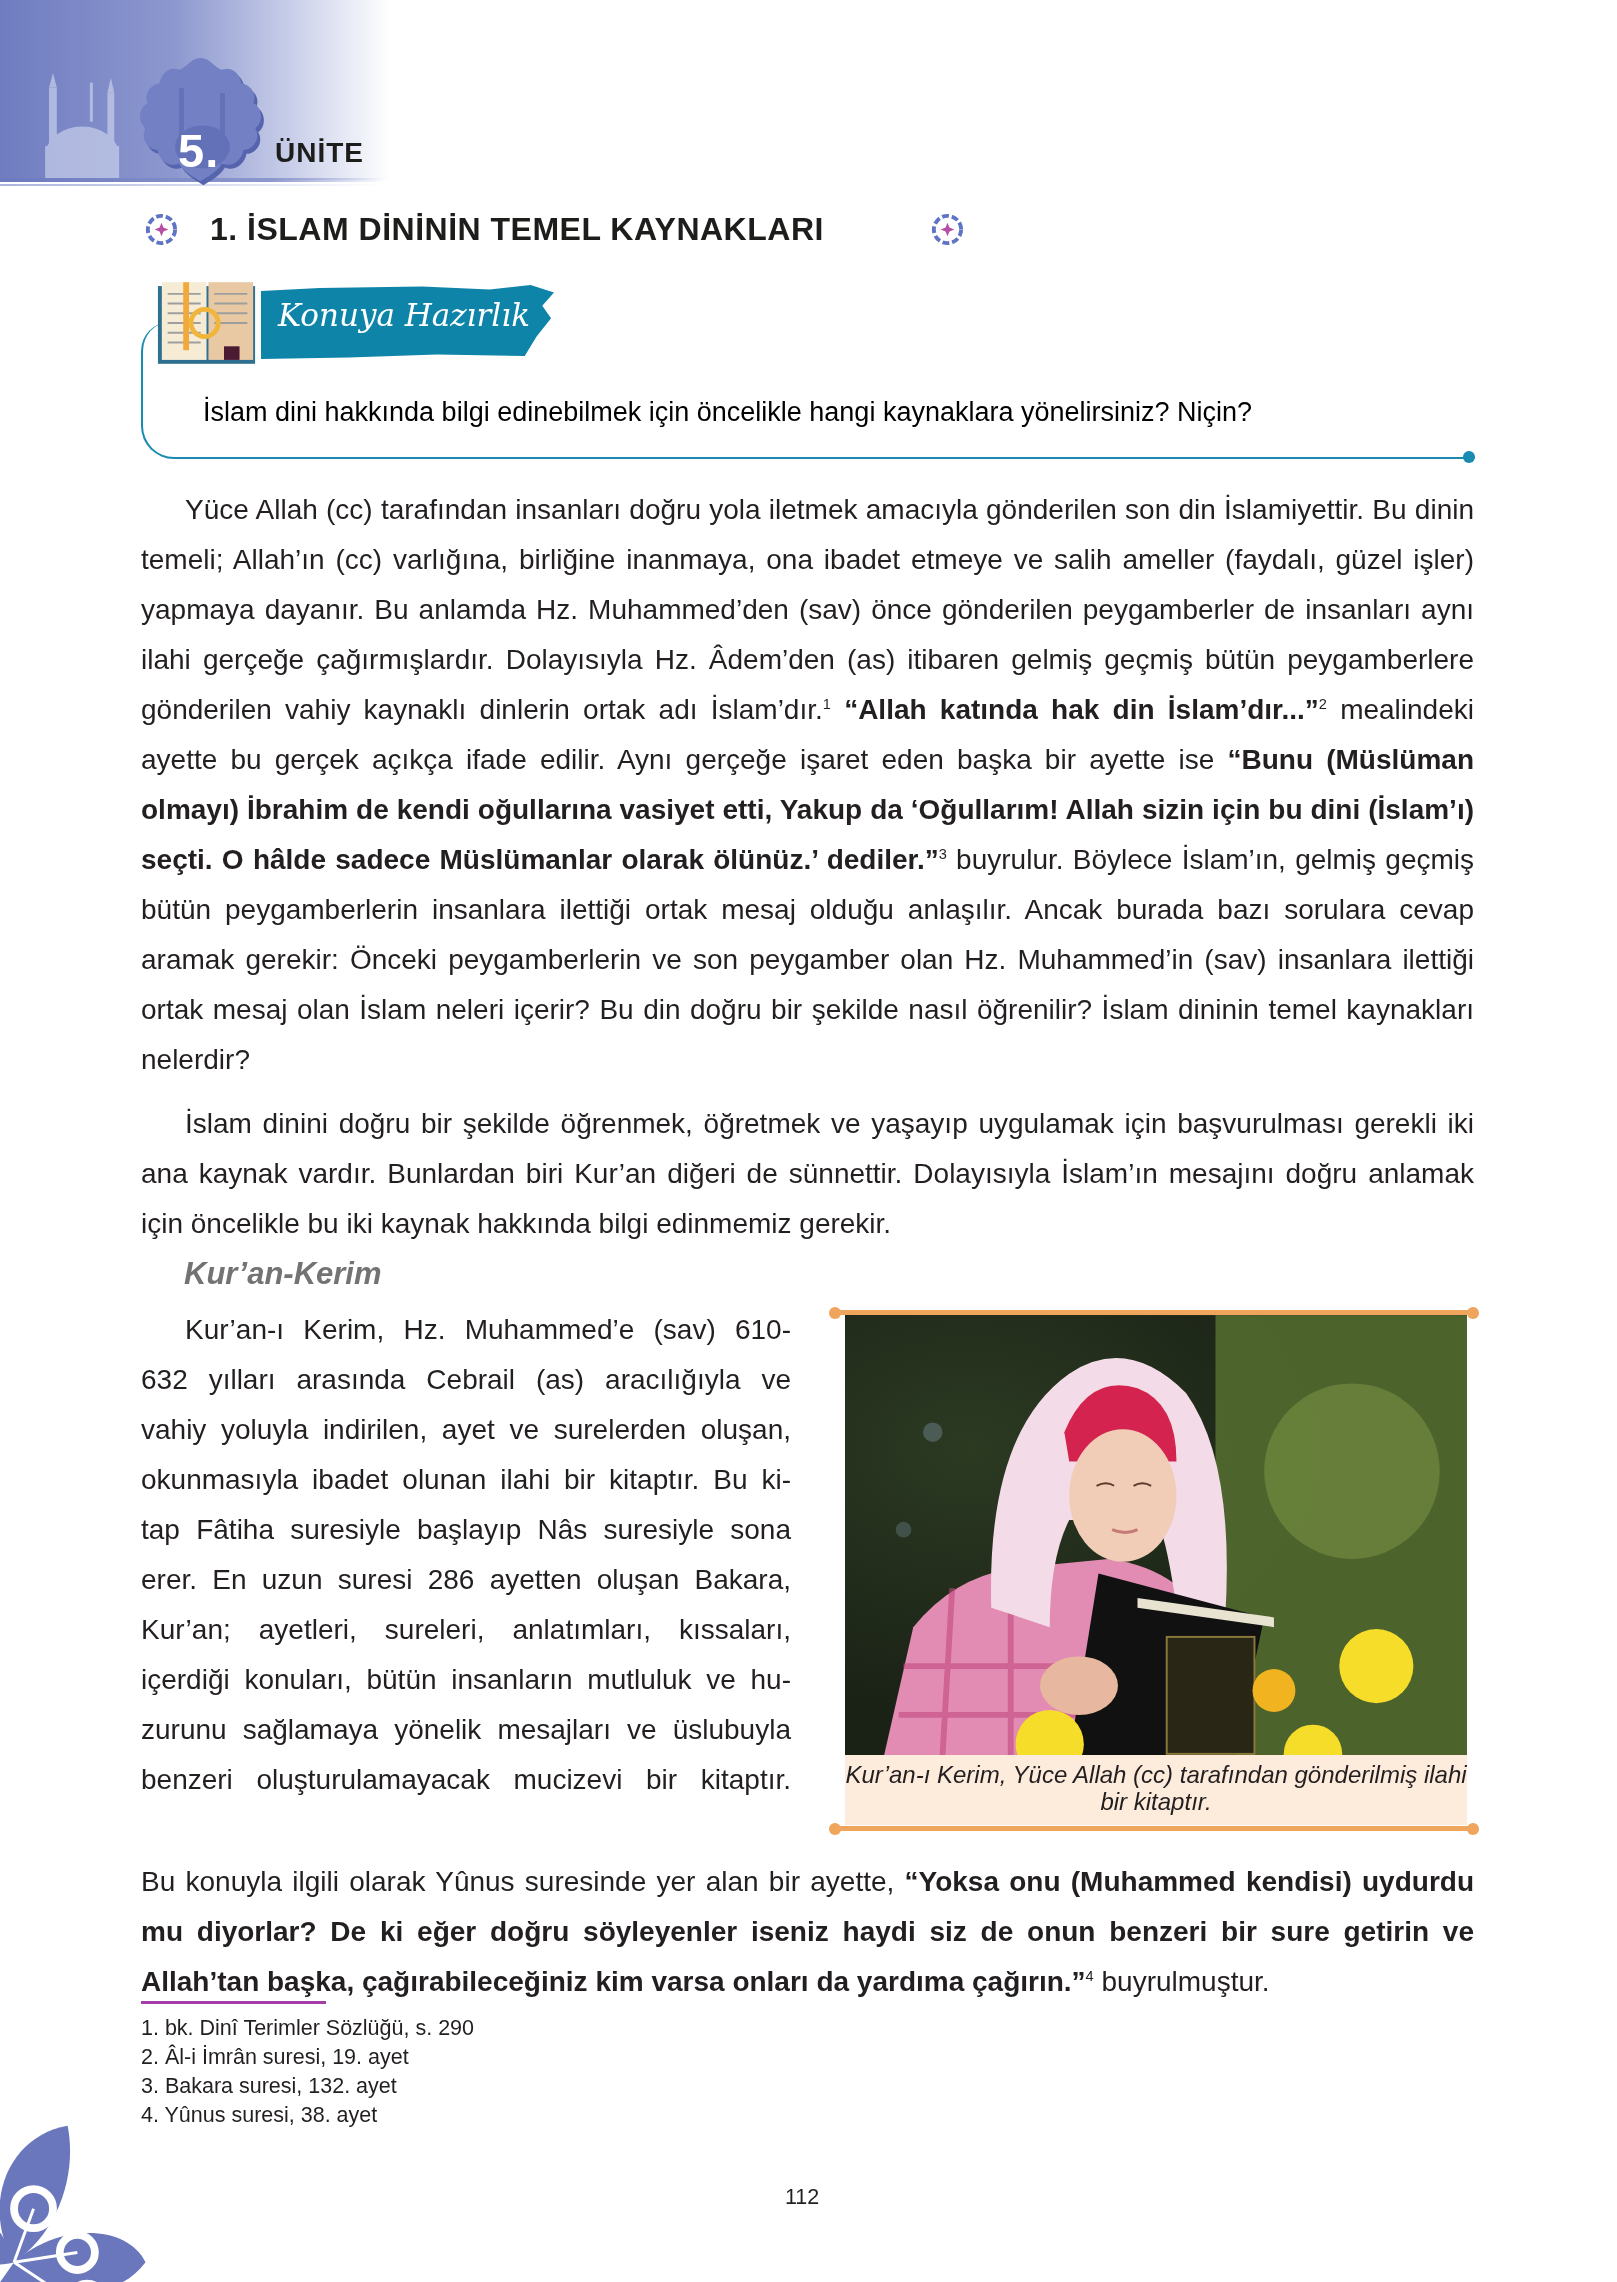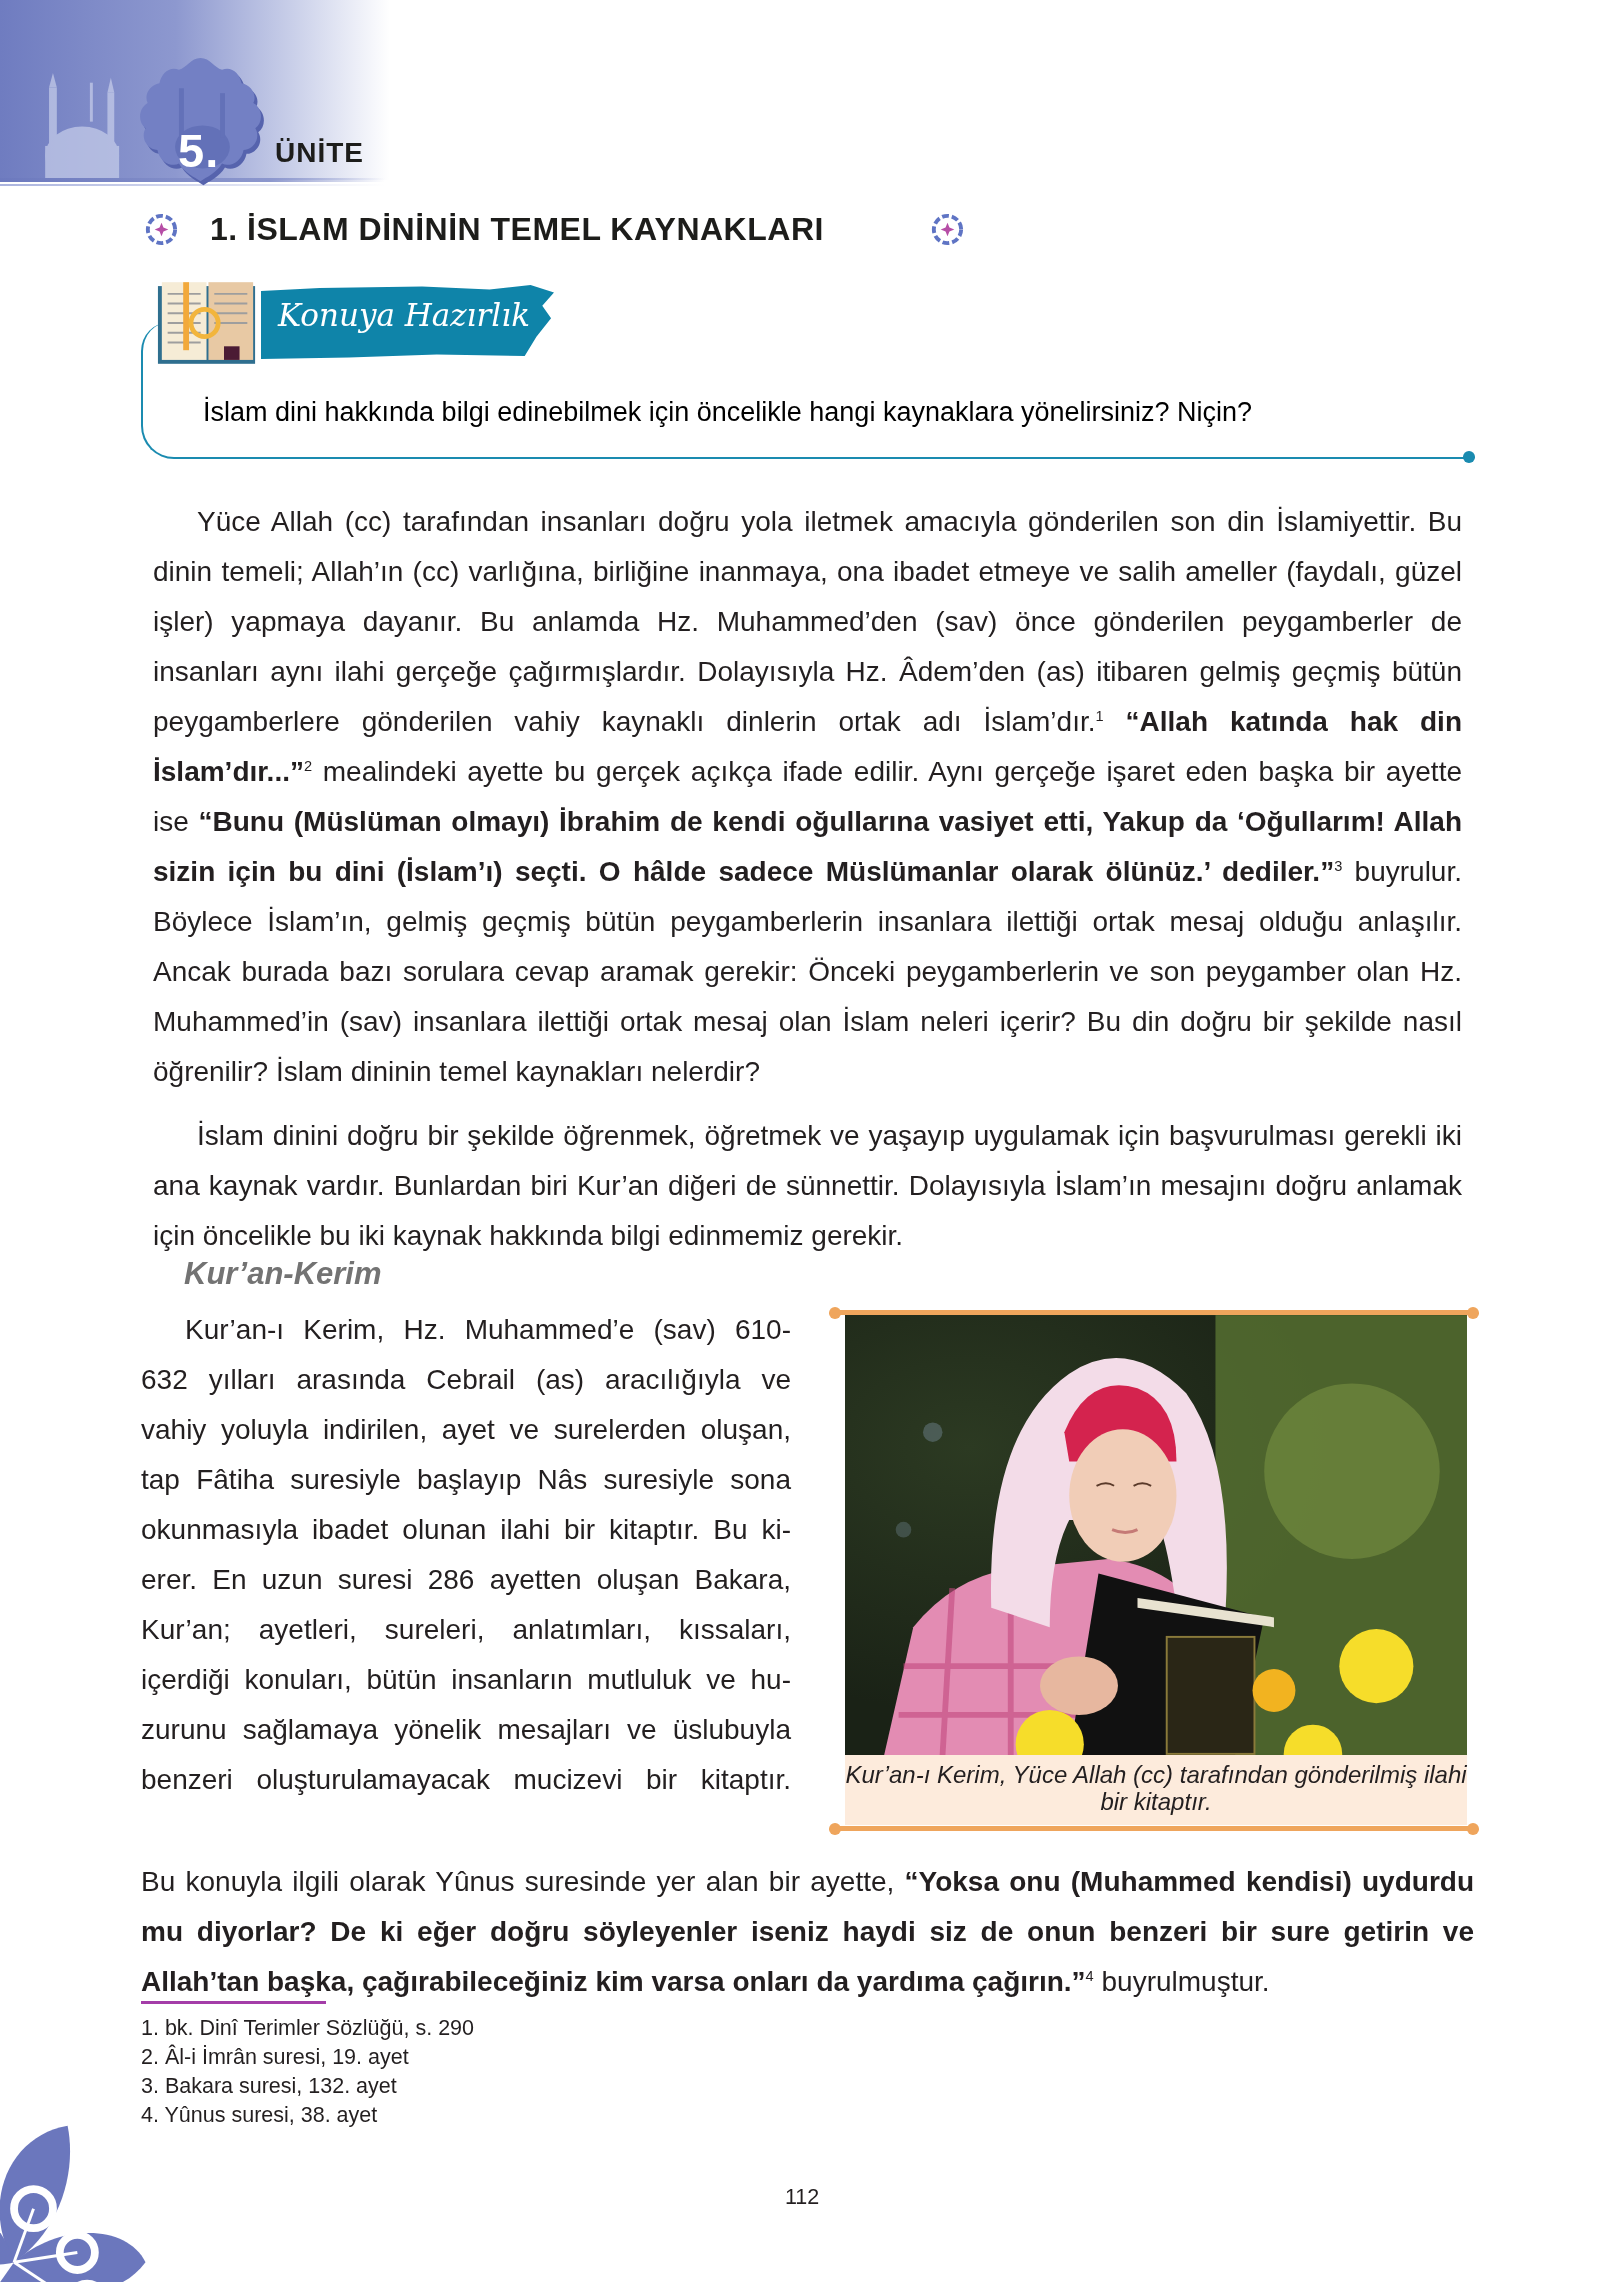--- a/index.html
+++ b/index.html
@@ -68,21 +68,21 @@
   .kh-book { left: 156px; top: 278px; width: 102px; height: 90px; }
   .kh-question {
     left: 203px; top: 390px; font-size: 27px; color: #000000; margin-top: 7px;
   }
 
   
   .body-text {
     left: 141px; width: 1333px; font-size: 28px; line-height: 50px;
     text-align: justify; color: #231f20;
   }
-  .body-text p { margin: 12px; text-indent: 44px; }
+  .body-text p { margin: 0; text-indent: 44px; }
   .p1 { top: 485px; }
   .p2 { top: 1099px; }
   .subhead {
     left: 184px; top: 1256px; font-size: 31px; font-weight: bold; font-style: italic;
     color: #737373;
   }
   .col-text {
     left: 141px; top: 1305px; width: 650px; font-size: 28px; line-height: 50px;
     text-align: justify; text-align-last: justify; color: #231f20;
   }
@@ -204,22 +204,22 @@
 <div class="abs body-text p2">
   <p>İslam dinini doğru bir şekilde öğrenmek, öğretmek ve yaşayıp uygulamak için başvurulması gerekli iki ana kaynak vardır. Bunlardan biri Kur’an diğeri de sünnettir. Dolayısıyla İslam’ın mesajını doğru anlamak için öncelikle bu iki kaynak hakkında bilgi edinmemiz gerekir.</p>
 </div>
 
 <div class="abs subhead">Kur’an-Kerim</div>
 
 <div class="abs col-text">
   <div style="text-indent:44px">Kur’an-ı Kerim, Hz. Muhammed’e (sav) 610-</div>
   <div>632 yılları arasında Cebrail (as) aracılığıyla ve</div>
   <div>vahiy yoluyla indirilen, ayet ve surelerden oluşan,</div>
+  <div>okunmasıyla ibadet olunan ilahi bir kitaptır. Bu ki-</div>
   <div>tap Fâtiha suresiyle başlayıp Nâs suresiyle sona</div>
-  <div>okunmasıyla ibadet olunan ilahi bir kitaptır. Bu ki-</div>
   <div>erer. En uzun suresi 286 ayetten oluşan Bakara,</div>
   <div>Kur’an; ayetleri, sureleri, anlatımları, kıssaları,</div>
   <div>içerdiği konuları, bütün insanların mutluluk ve hu-</div>
   <div>zurunu sağlamaya yönelik mesajları ve üslubuyla</div>
   <div>benzeri oluşturulamayacak mucizevi bir kitaptır.</div>
 </div>
 
 <div class="abs fig-rule-top"></div>
 <div class="abs fig-dot" style="left:829px; top:1307px;"></div>
 <div class="abs fig-dot" style="left:1467px; top:1307px;"></div>

